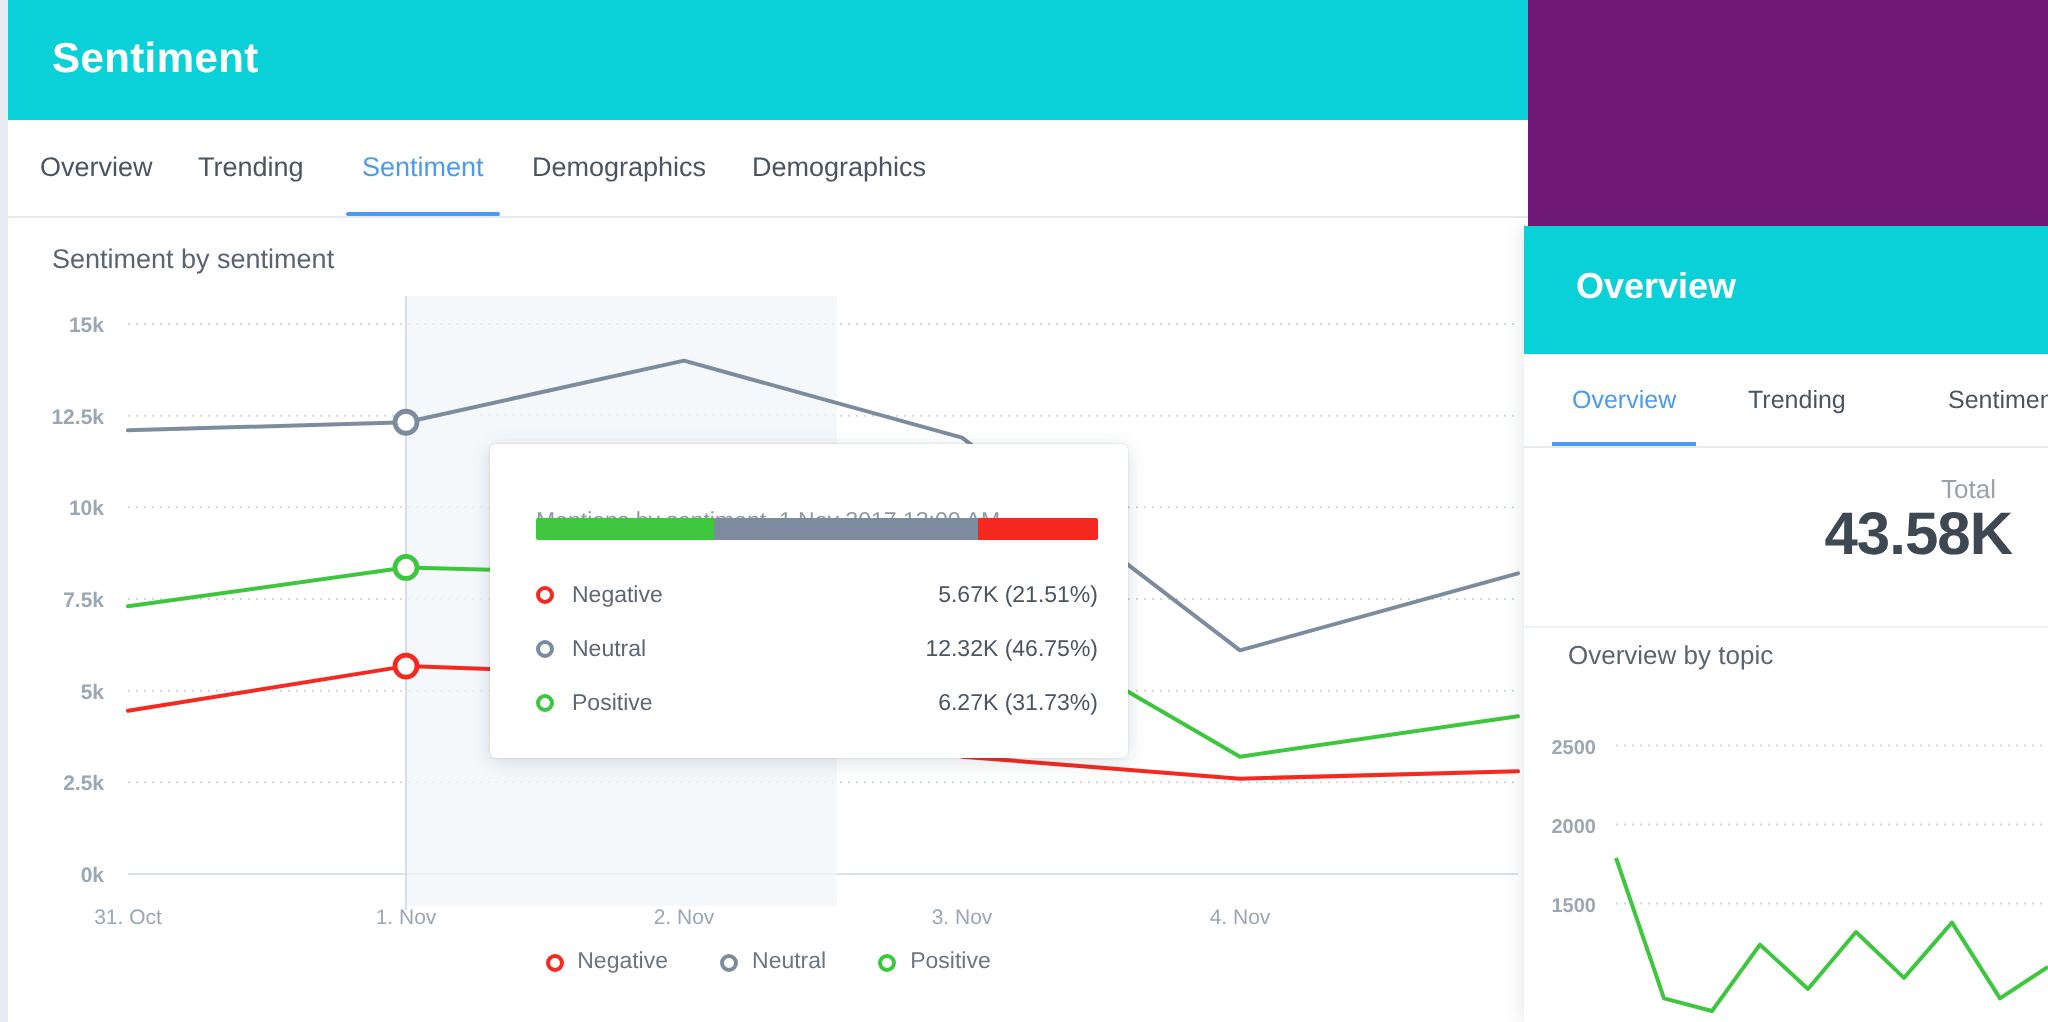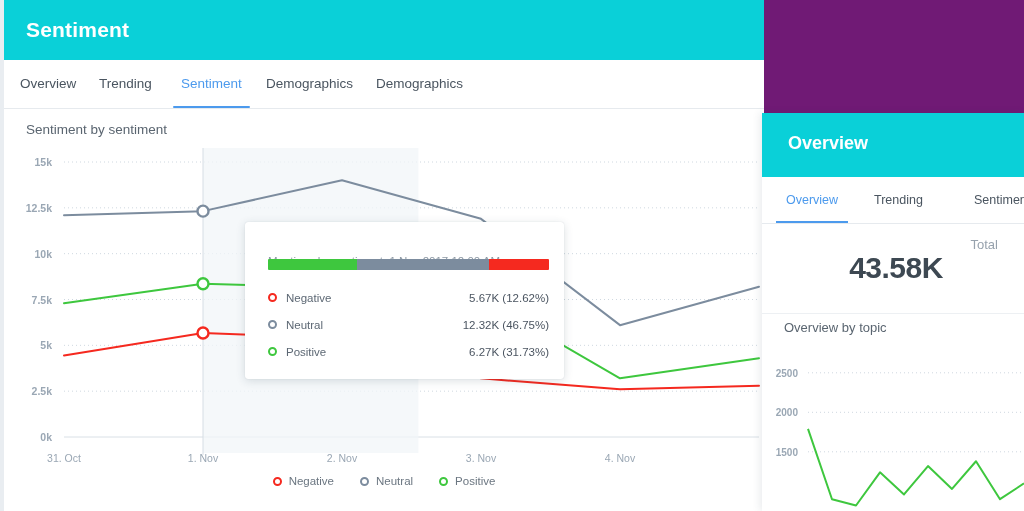--- a/index.html
+++ b/index.html
@@ -113,21 +113,21 @@
   }
   .kpi{
     position:absolute;left:0;top:110px;width:262px;height:90px;
     border-bottom:1px solid #edf0f3;
   }
   .kpi-label{
     position:absolute;right:26px;top:14px;width:200px;text-align:right;
     font-size:13px;color:#97a2ad;
   }
   .kpi-value{
-    position:absolute;right:18px;top:28px;width:220px;text-align:center;
+    position:absolute;right:18px;top:28px;width:220px;text-align:right;
     font-size:30px;font-weight:bold;color:#3d4852;letter-spacing:-.5px;
   }
   .side-chart-title{
     position:absolute;left:22px;top:207px;font-size:13px;color:#5a6570;
   }
   .side-chart{position:absolute;left:0;top:232px;width:262px;height:166px;text-align:right;}
   .side-ytick{font-size:10px;fill:#9aa7b4;font-weight:bold;font-family:"Liberation Sans",sans-serif;text-anchor:end;}
 
   .edge-strip{
     position:absolute;left:0;top:0;width:4px;height:511px;
@@ -208,21 +208,21 @@
       <div class="tt-title">Mentions by sentiment, 1 Nov 2017 12:00 AM</div>
       <div class="tt-bar" id="tt-bar">
           <div style="background: rgb(62, 199, 62); width: 31.73%;"></div>
           <div style="background: rgb(124, 140, 158); width: 46.75%;"></div>
           <div style="background: rgb(245, 41, 31); width: 21.51%;"></div>
         </div>
       <div class="tt-rows" id="tt-rows">
           <div class="tt-row">
             <span class="tt-ring" style="border-color: rgb(245, 41, 31);"></span>
             <span class="tt-name">Negative</span>
-            <span class="tt-val">5.67K (12.62%)</span>
+            <span class="tt-val">5.67K (21.51%)</span>
           </div>
           <div class="tt-row">
             <span class="tt-ring" style="border-color: rgb(124, 140, 158);"></span>
             <span class="tt-name">Neutral</span>
             <span class="tt-val">12.32K (46.75%)</span>
           </div>
           <div class="tt-row">
             <span class="tt-ring" style="border-color: rgb(62, 199, 62);"></span>
             <span class="tt-name">Positive</span>
             <span class="tt-val">6.27K (31.73%)</span>

